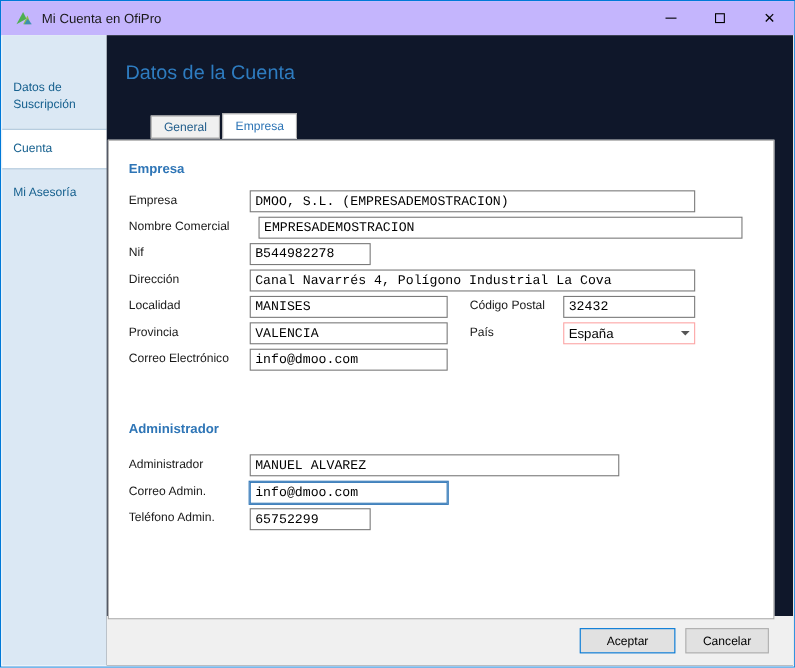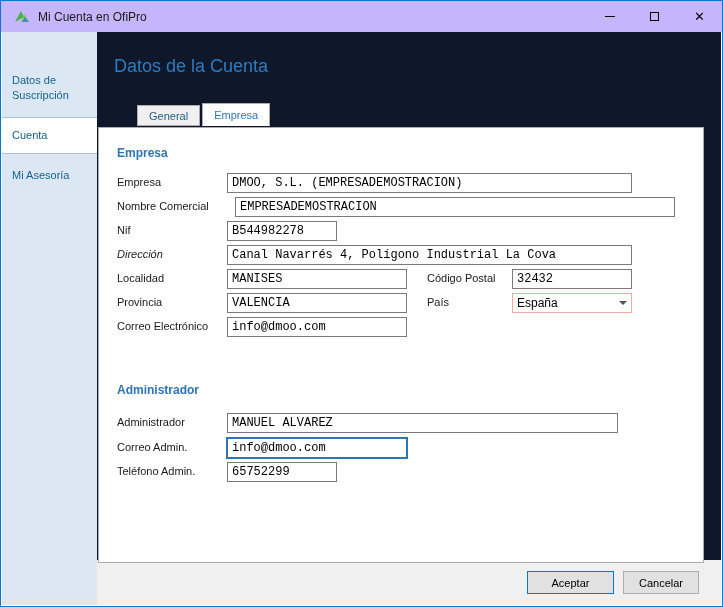--- a/index.html
+++ b/index.html
@@ -214,21 +214,21 @@
 
       <span class="flabel" style="top:48px;">Empresa</span>
       <input class="tin" style="top: 45px; left: 128px; width: 405px;" value="DMOO, S.L. (EMPRESADEMOSTRACION)">
 
       <span class="flabel" style="top:72px;">Nombre Comercial</span>
       <input class="tin" style="top: 69px; left: 136px; width: 440px;" value="EMPRESADEMOSTRACION">
 
       <span class="flabel" style="top:96px;">Nif</span>
       <input class="tin" style="top: 93px; left: 128px; width: 110px;" value="B544982278">
 
-      <span class="flabel" style="top:120px;font-style:italic;">Dirección</span>
+      <span class="flabel" style="top:120px;">Dirección</span>
       <input class="tin" style="top: 117px; left: 128px; width: 405px;" value="Canal Navarrés 4, Polígono Industrial La Cova">
 
       <span class="flabel" style="top:144px;">Localidad</span>
       <input class="tin" style="top: 141px; left: 128px; width: 180px;" value="MANISES">
       <span class="flabel2" style="top:144px; left:328px;">Código Postal</span>
       <input class="tin" style="top: 141px; left: 413px; width: 120px;" value="32432">
 
       <span class="flabel" style="top:168px;">Provincia</span>
       <input class="tin" style="top: 165px; left: 128px; width: 180px;" value="VALENCIA">
       <span class="flabel2" style="top:168px; left:328px;">País</span>
@@ -236,21 +236,21 @@
         <span>España</span>
         <span class="combo-arrow"></span>
       </div>
 
       <span class="flabel" style="top:192px;">Correo Electrónico</span>
       <input class="tin" style="top: 189px; left: 128px; width: 180px;" value="info@dmoo.com">
 
       <div class="group-title" style="top:255px;">Administrador</div>
 
       <span class="flabel" style="top:288px;">Administrador</span>
-      <input class="tin" style="top: 285px; left: 128px; width: 391px;" value="MANUEL ALVAREZ">
+      <input class="tin" style="top: 285px; left: 128px; width: 336px;" value="MANUEL ALVAREZ">
 
       <span class="flabel" style="top:313px;">Correo Admin.</span>
       <input class="tin focused" style="top: 310px; left: 128px; width: 180px;" value="info@dmoo.com">
 
       <span class="flabel" style="top:337px;">Teléfono Admin.</span>
       <input class="tin" style="top: 334px; left: 128px; width: 110px;" value="65752299">
 
     </div>
 
     <div class="footer">

